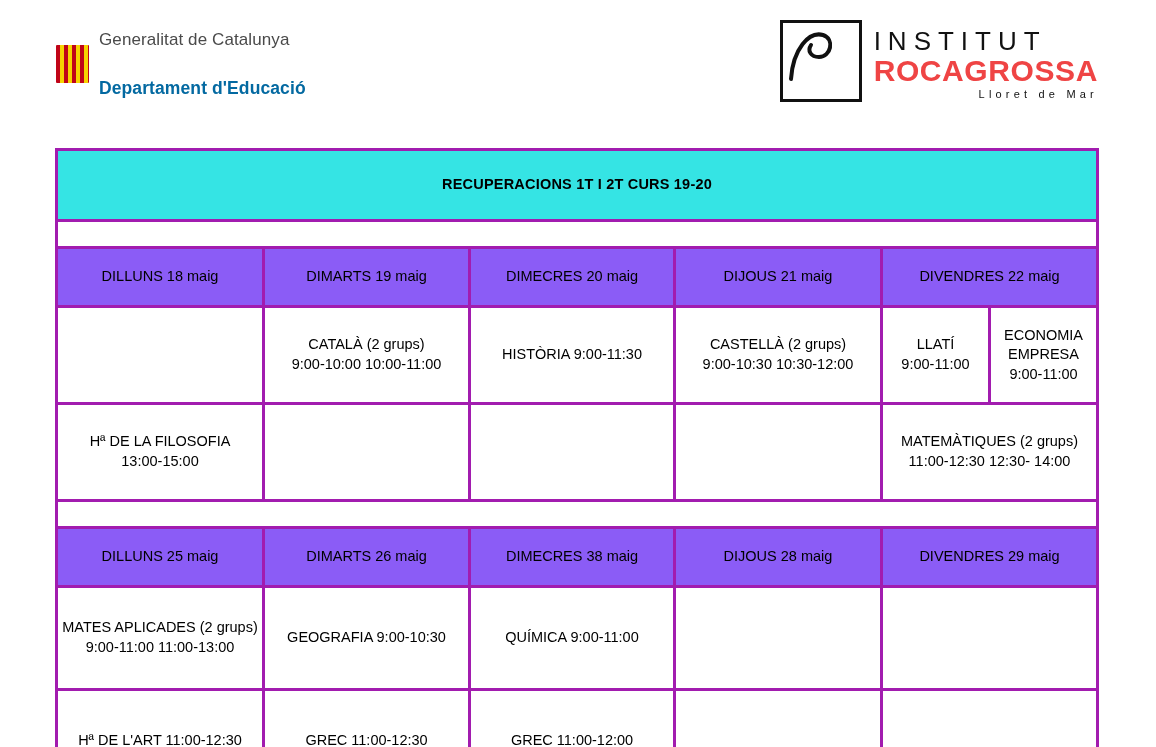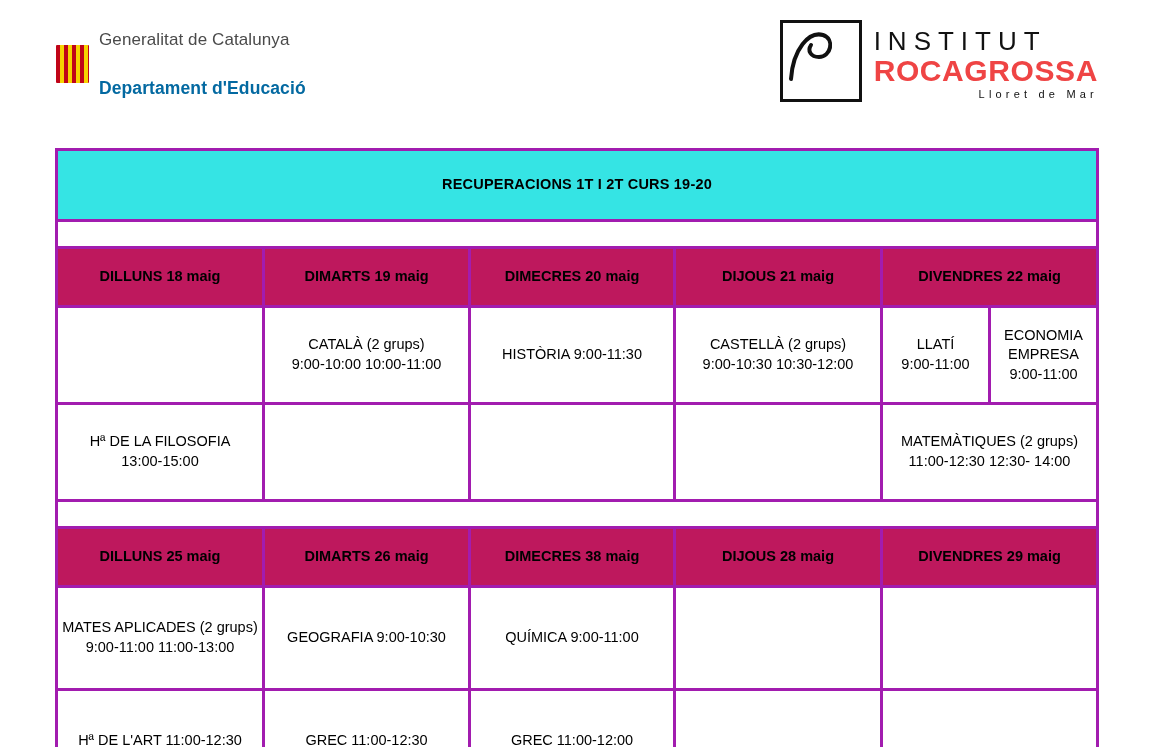--- a/index.html
+++ b/index.html
@@ -132,23 +132,23 @@
     letter-spacing: 0.2px;
     height: 56px;
     padding: 4px;
   }
   td.spacer {
     border: none;
     height: 12px;
     padding: 0;
   }
   td.daycell {
-    background: #be185d;
+    background: #8b5cf6;
     font-size: 19px;
-    font-weight: bold;
+    font-weight: normal;
     height: 44px;
     padding: 4px;
   }
   td.entry {
     height: 82px;
   }
   td.entry-tall {
     height: 88px;
   }
 </style>

